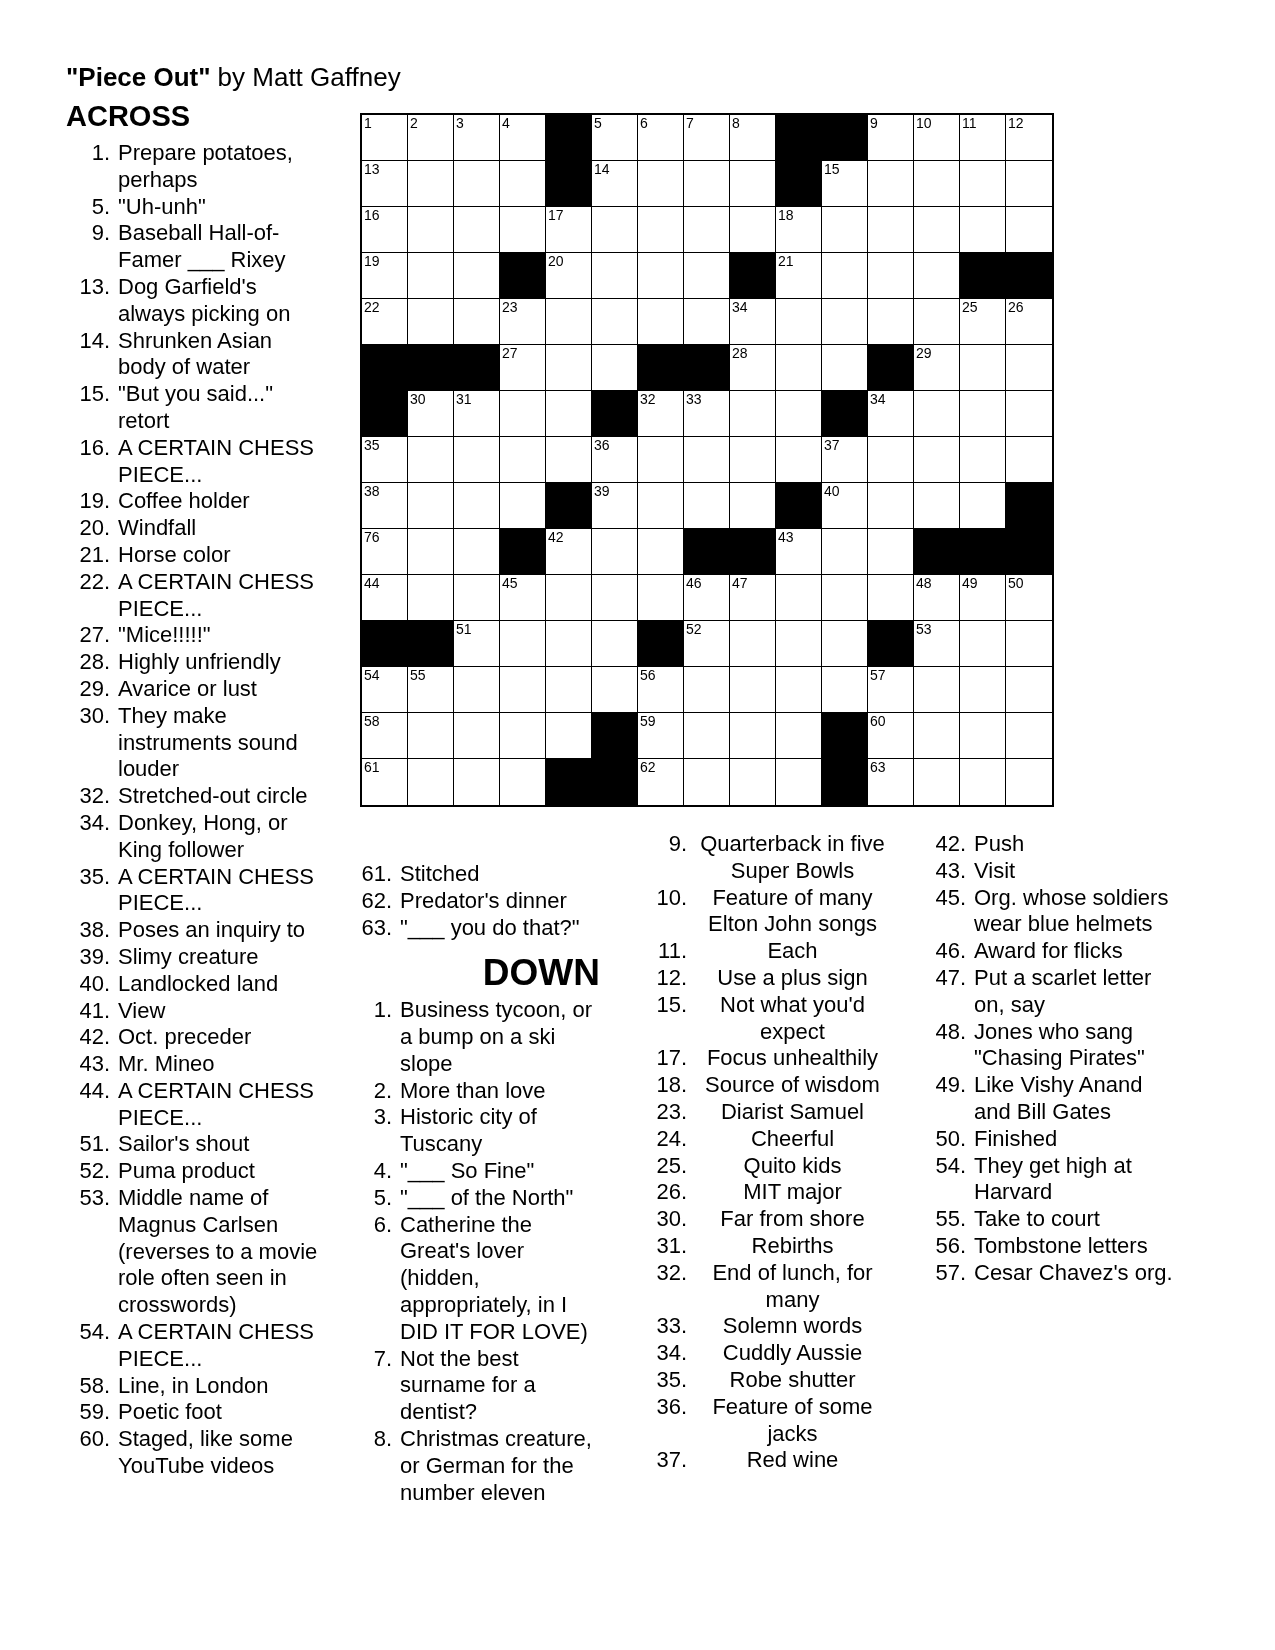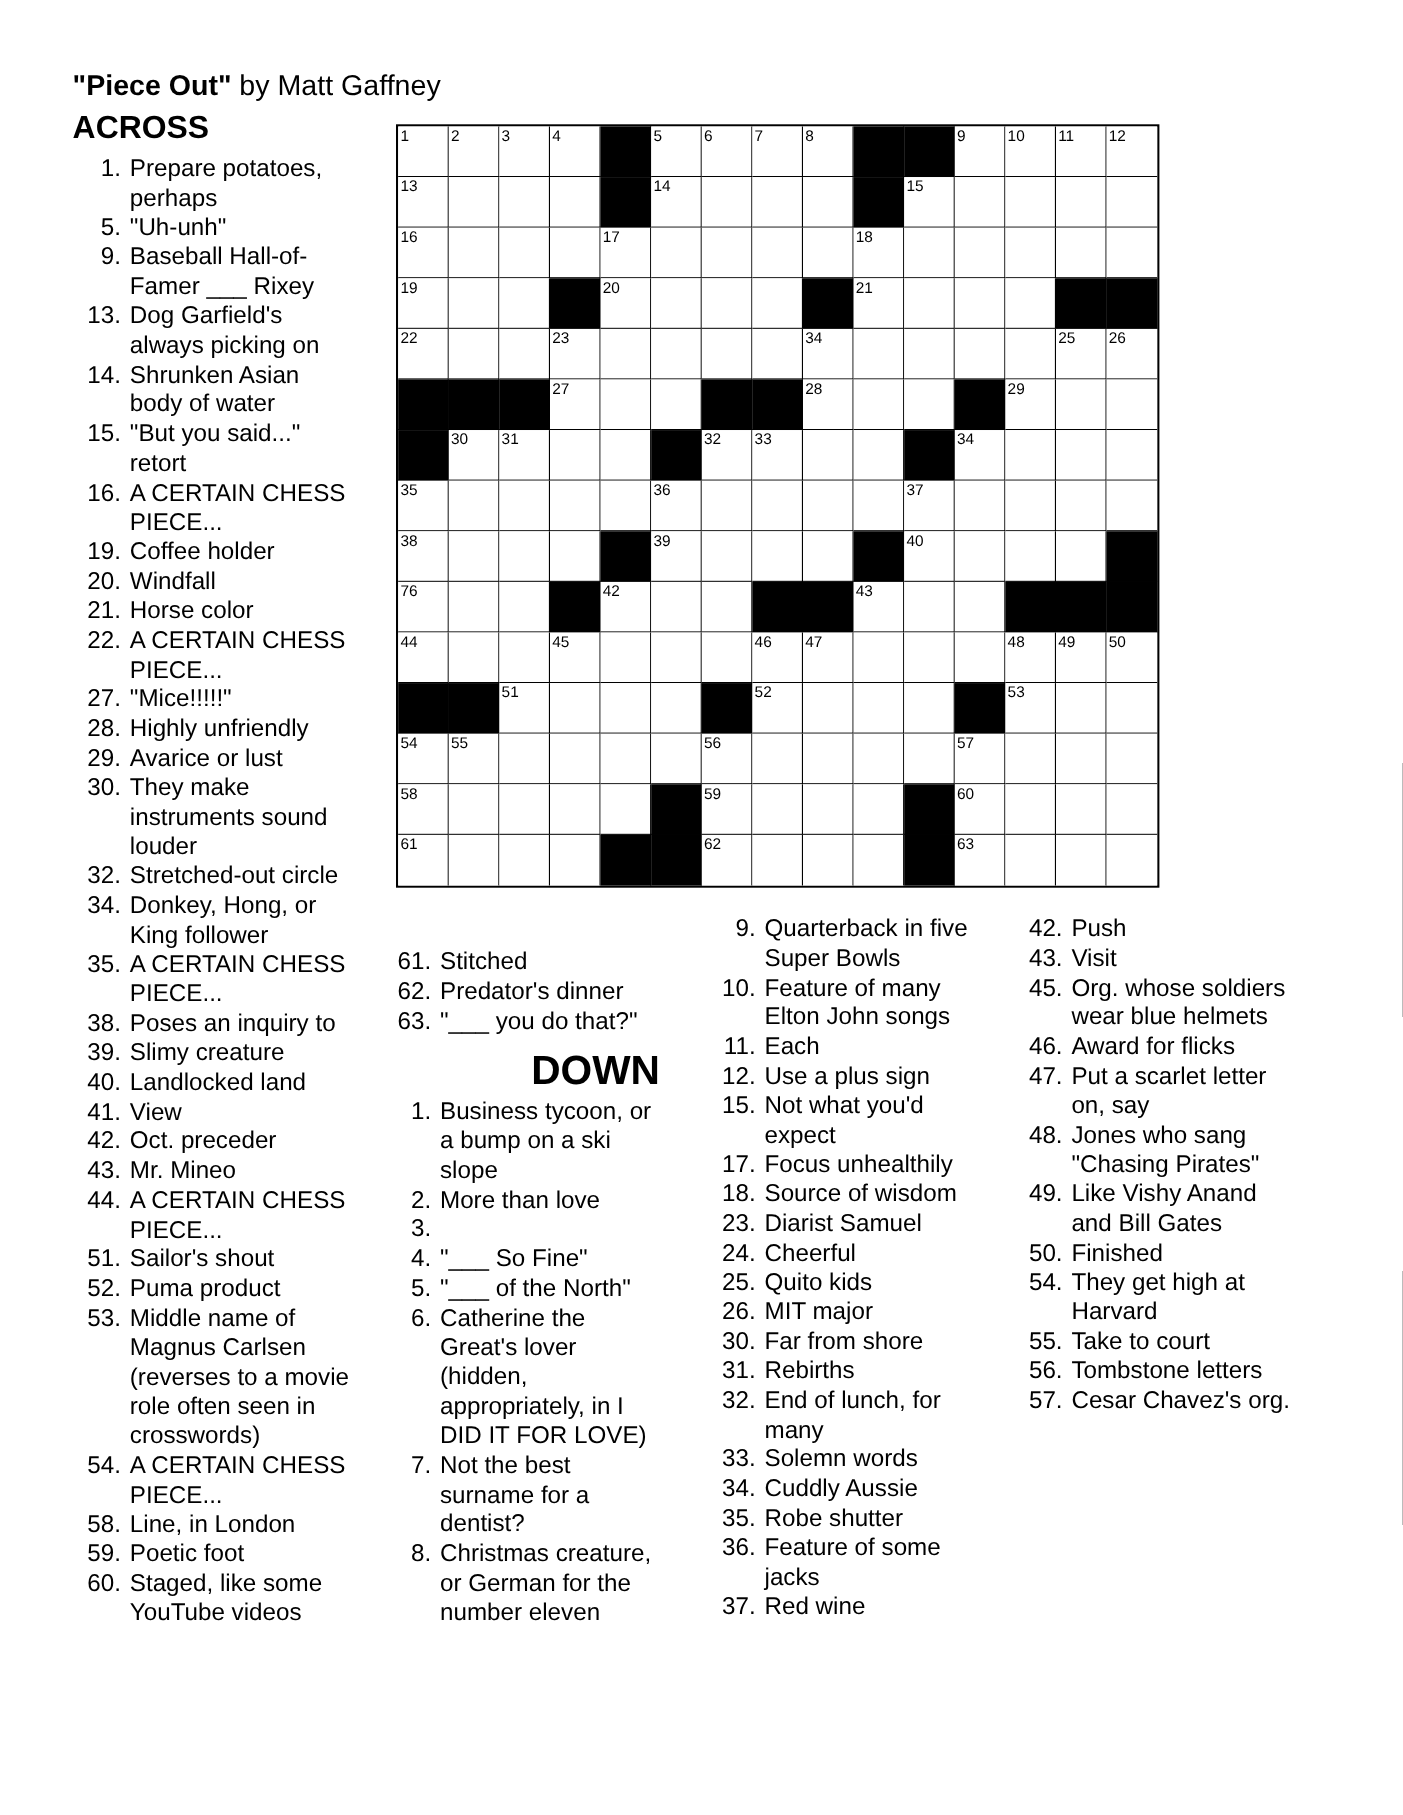--- a/index.html
+++ b/index.html
@@ -16,21 +16,21 @@
   #across-heading { position:absolute; left:66px; top:100px; }
   .clue-col { position:absolute; font-size:22px; line-height:26.8px; }
   #across-left   { left:66px;  top:140px; width:260px; }
   #col2          { left:348px; top:861px; width:252px; }
   #col3          { left:643px; top:831px; width:247px; }
   #col4          { left:922px; top:831px; width:257px; }
   .clue { display:flex; align-items:flex-start; }
   .clue .num { width:44px; min-width:44px; text-align:right; padding-right:8px; }
   .clue .txt { flex:1; }
   #col2 .txt { max-width:200px; }
-  #col3 .txt { max-width:195px; }
+  #col3 .txt { max-width:195px;text-align:center; }
   #col4 .txt { max-width:205px; }
   #across-left .txt { max-width:205px; }
   #down-heading { font-weight:bold; font-size:37px; margin:19px 0 10px 0; }
   #grid {
     position:absolute; left:360px; top:113px;
     display:grid; grid-template-columns:repeat(15,46px); grid-auto-rows:46px;
     border:2px solid #000; background:#fff; width:690px;
   }
   .cell { position:relative; box-sizing:border-box; background:#fff;
           border-right:1px solid #000; border-bottom:1px solid #000; }
@@ -553,20 +553,21 @@
         <div class="clue">
           <span class="num">1.</span>
           <span class="txt">Business tycoon, or a bump on a ski slope</span>
         </div>
         <div class="clue">
           <span class="num">2.</span>
           <span class="txt">More than love</span>
         </div>
         <div class="clue">
           <span class="num">3.</span>
+          <span class="txt">Historic city of Tuscany</span>
         </div>
         <div class="clue">
           <span class="num">4.</span>
           <span class="txt">"___ So Fine"</span>
         </div>
         <div class="clue">
           <span class="num">5.</span>
           <span class="txt">"___ of the North"</span>
         </div>
         <div class="clue">

